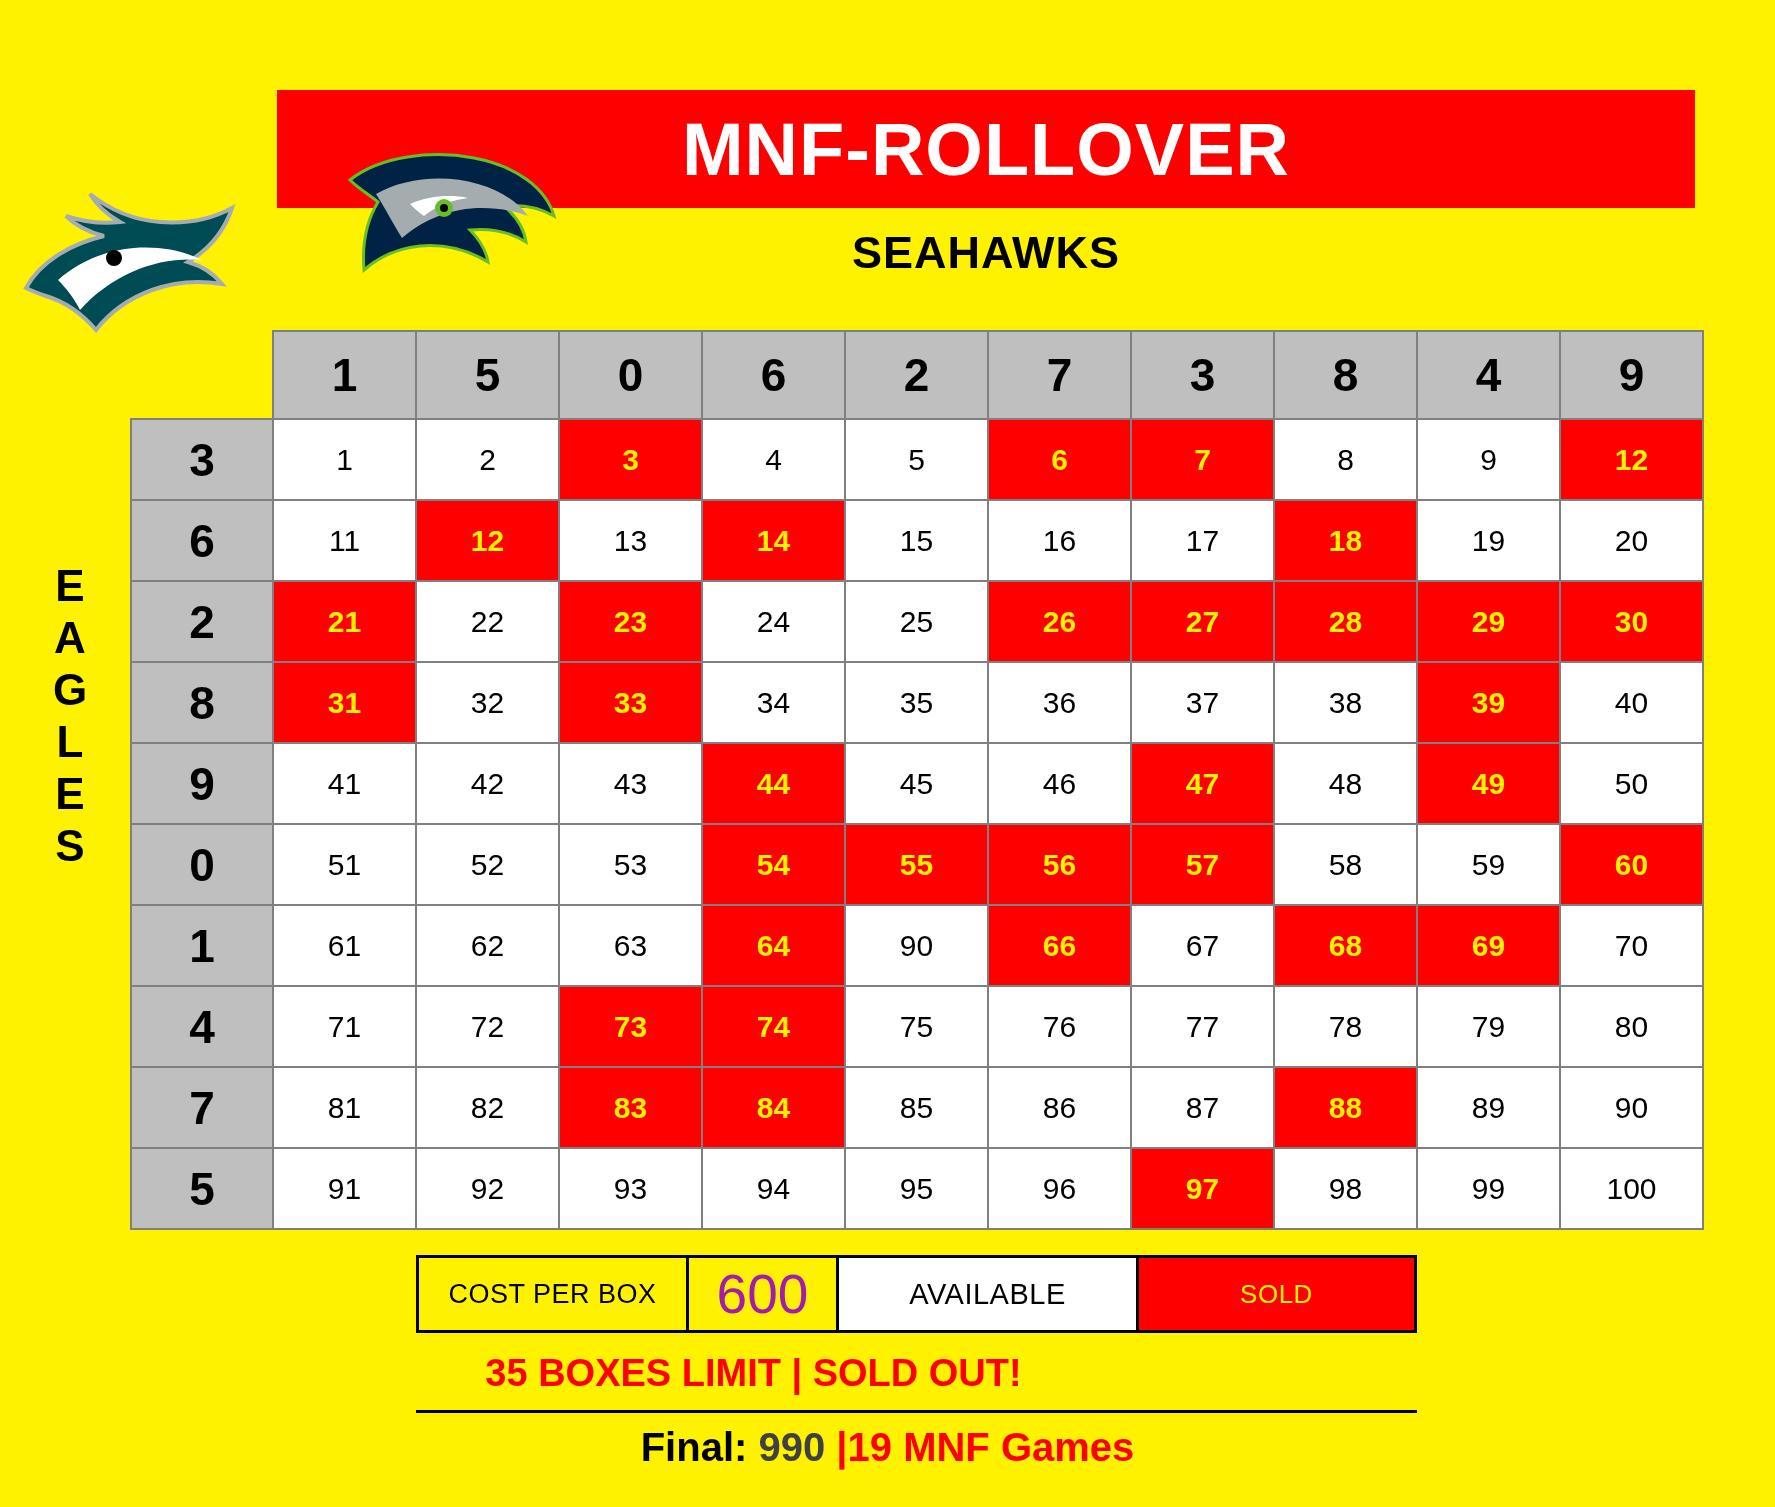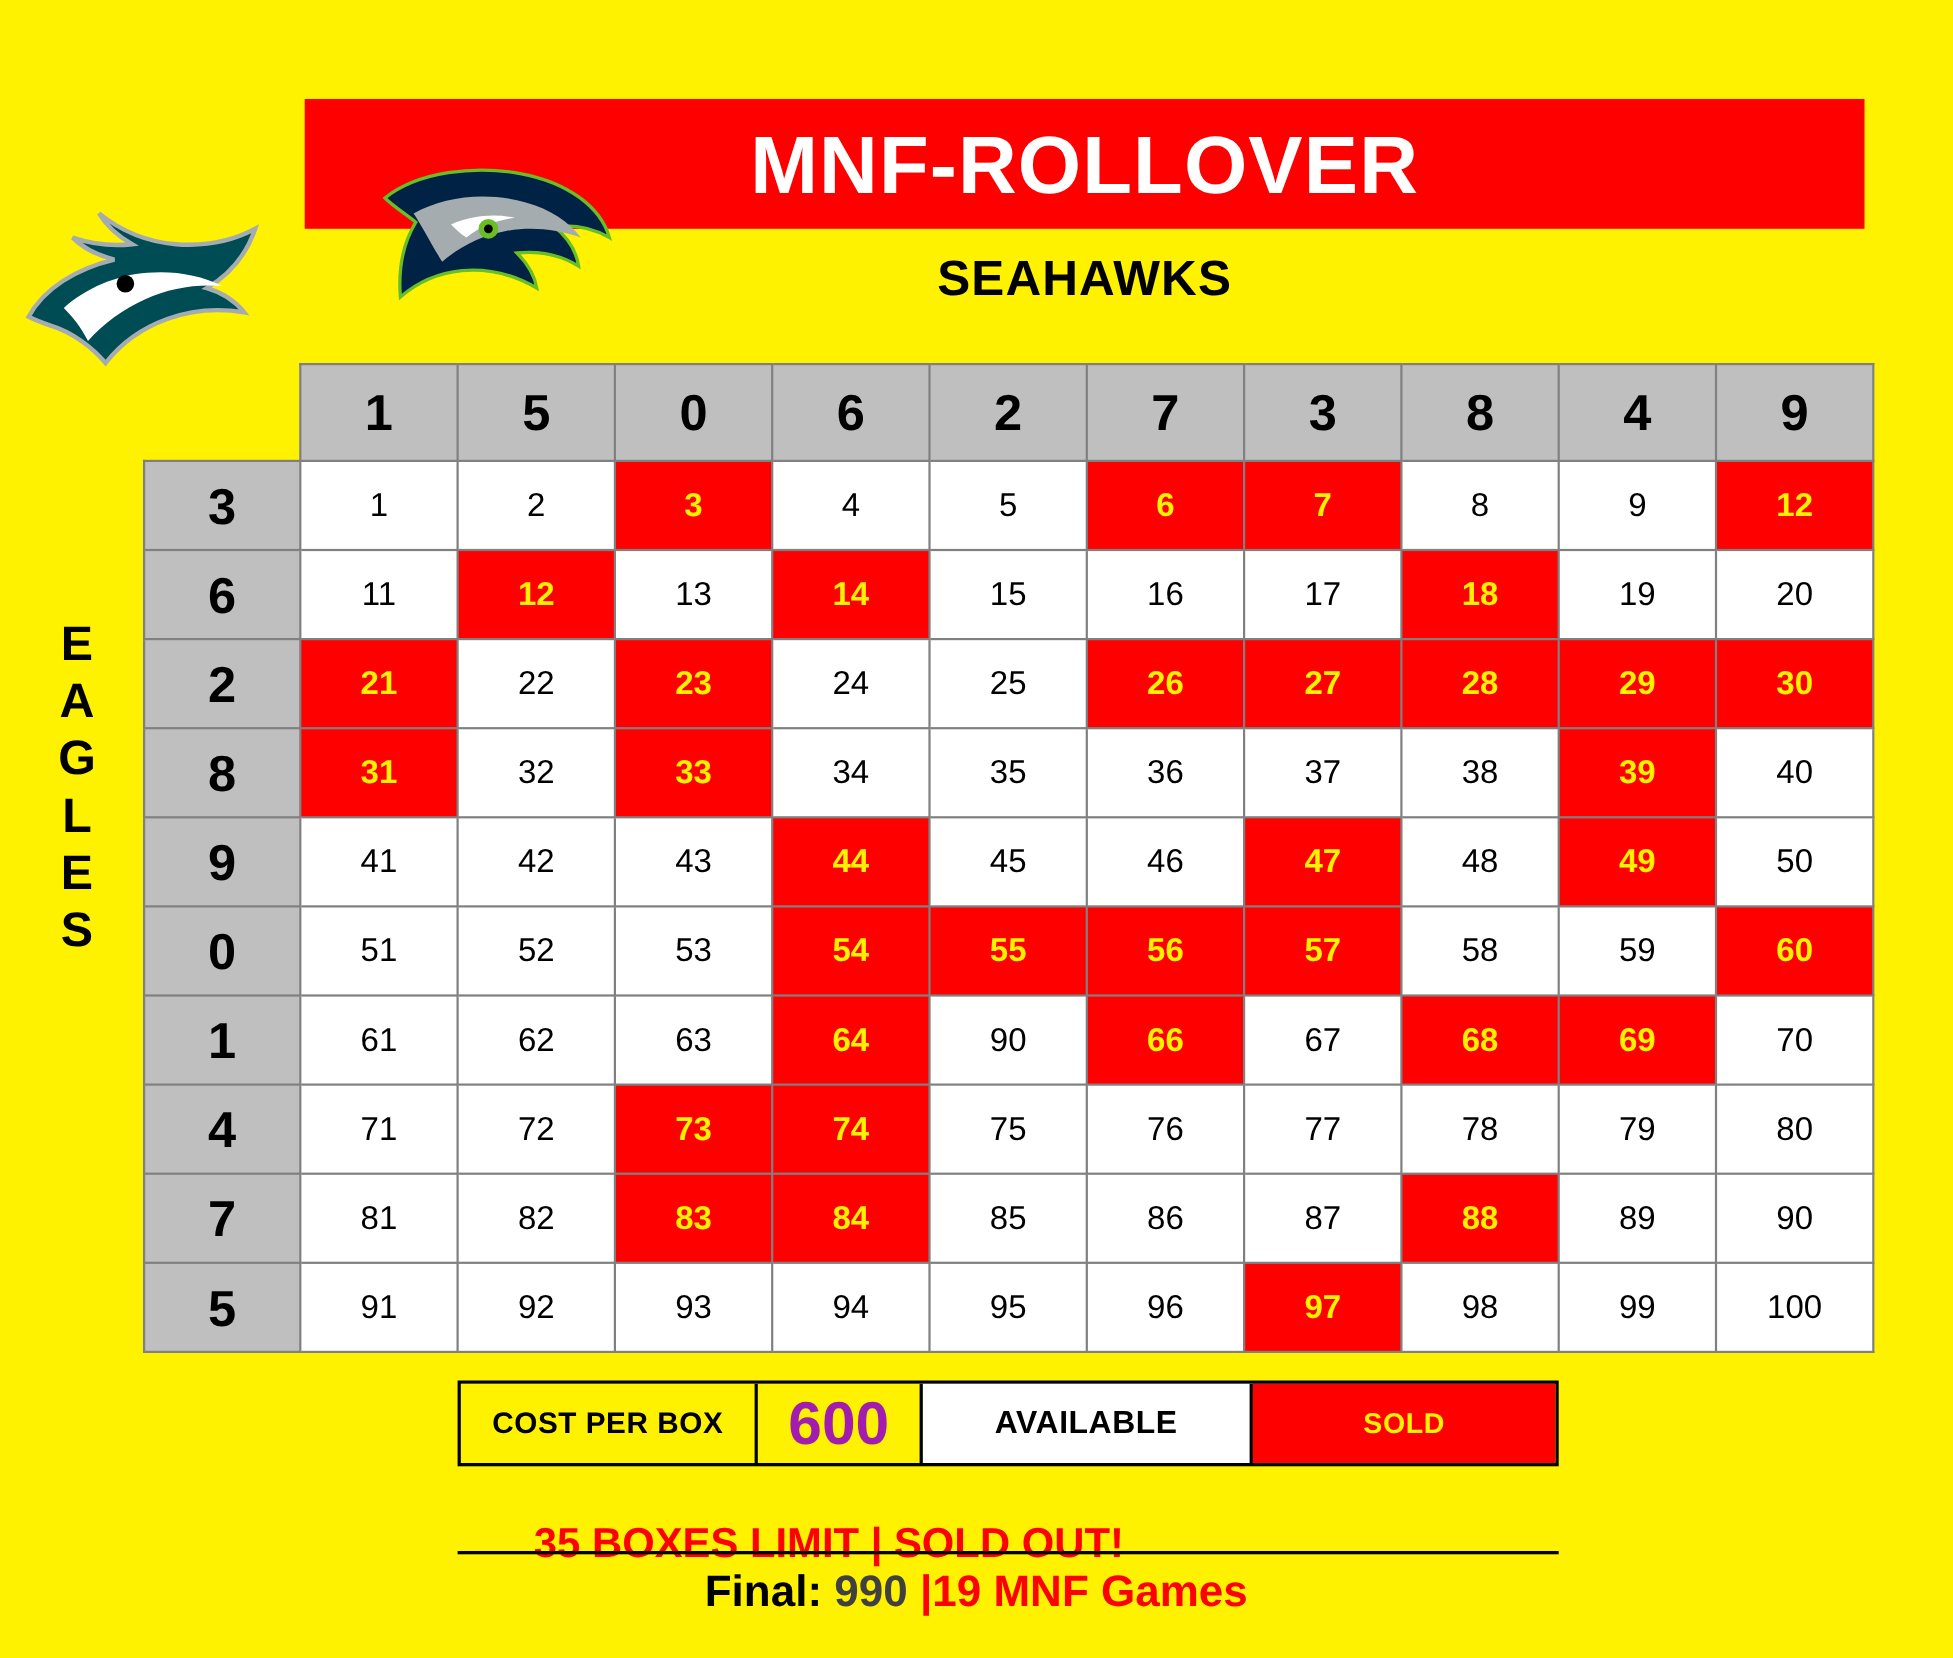--- a/index.html
+++ b/index.html
@@ -117,21 +117,21 @@
     width: 1001px;
     height: 78px;
     display: flex;
     border: 3px solid #000;
     box-sizing: border-box;
   }
   .legend > div {
     display: flex;
     align-items: center;
     justify-content: center;
-    font-weight: bold;
+    font-weight: normal;
     box-sizing: border-box;
   }
   .legend .cost-label {
     width: 270px;
     background: #FFF200;
     color: #000;
     font-size: 27px;
     letter-spacing: .5px;
     border-right: 3px solid #000;
   }
@@ -161,21 +161,20 @@
   
   .limit-line {
     position: absolute;
     left: 0;
     top: 1352px;
     width: 1507px;
     text-align: center;
     color: #FF0000;
     font-size: 38px;
     font-weight: bold;
-    margin-top: 30px;
   }
   .divider {
     position: absolute;
     left: 416px;
     top: 1410px;
     width: 1001px;
     height: 3px;
     background: #000;
   }
   .final-line {

